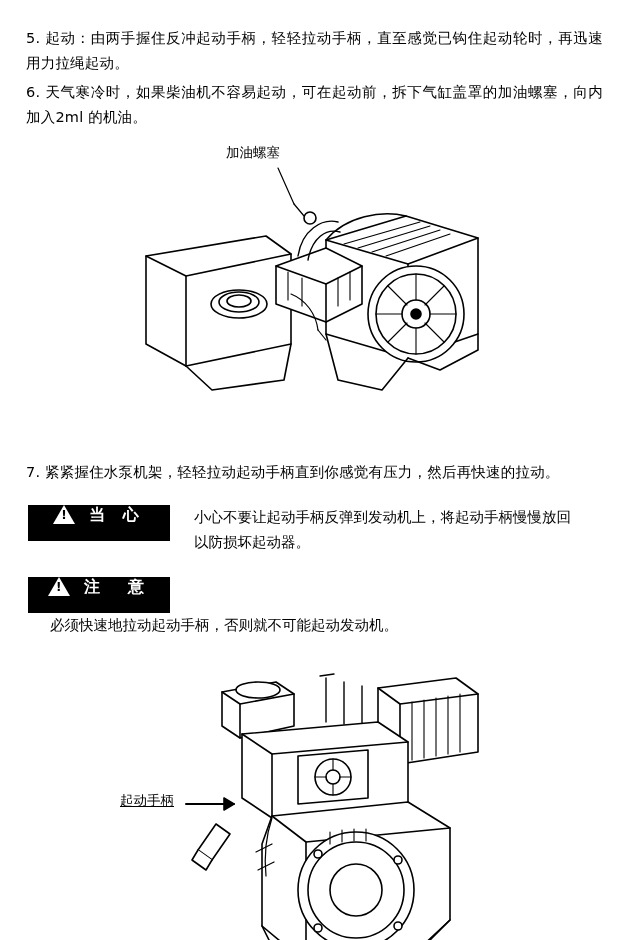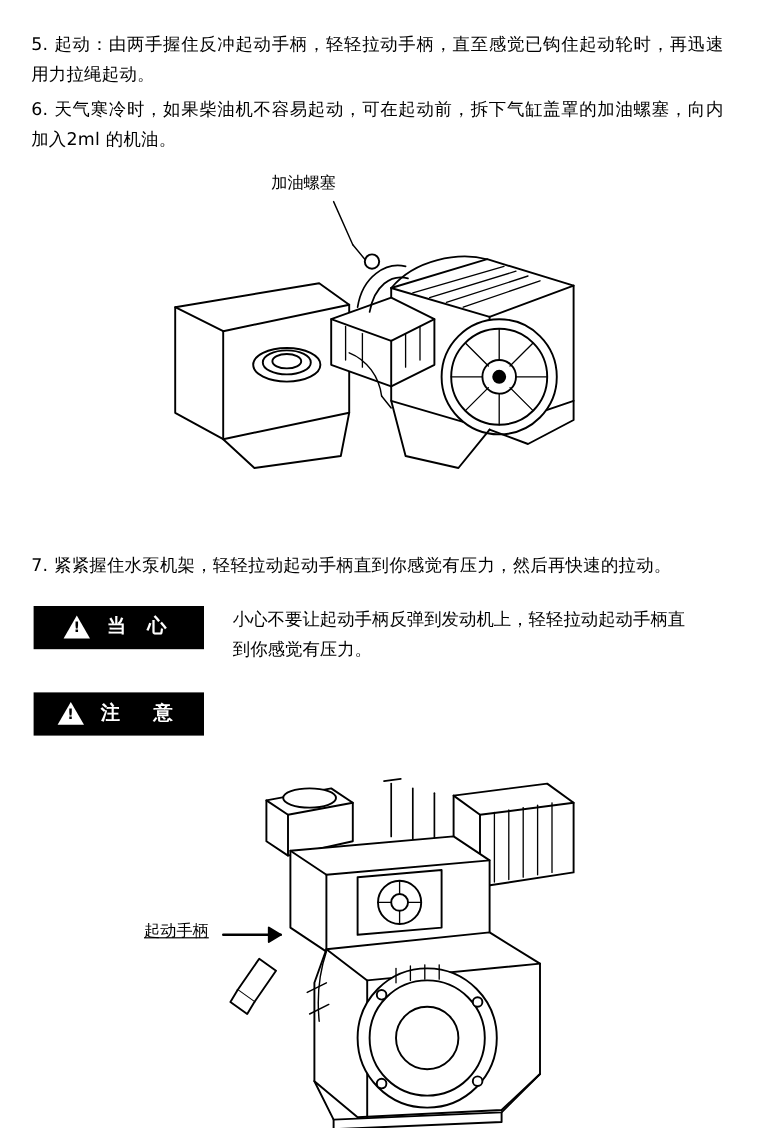--- a/index.html
+++ b/index.html
@@ -59,21 +59,20 @@
     margin-top: 22px;
     flex-direction: column;
   }
   .notice-box {
     width: 142px;
     min-width: 142px;
     height: 36px;
     background: #000000;
     color: #ffffff;
     display: flex;
-    align-items: center;
     justify-content: center;
     gap: 10px;
     margin-left: 2px;
   }
   .warn-tri {
     display: inline-block;
     width: 0;
     height: 0;
     border-left: 11px solid transparent;
     border-right: 11px solid transparent;
@@ -191,28 +190,29 @@
     </svg>
   </div>
 
   <p class="para para-7">7. 紧紧握住水泵机架，轻轻拉动起动手柄直到你感觉有压力，然后再快速的拉动。</p>
 
   <div class="notice-row">
     <div class="notice-box">
       <span class="warn-tri"></span>
       <span class="notice-text-in-box">当 心</span>
     </div>
-    <div class="notice-body">小心不要让起动手柄反弹到发动机上，轻轻拉动起动手柄直到你感觉有压力。</div>
+    <div class="notice-body">小心不要让起动手柄反弹到发动机上，将起动手柄慢慢放回以防损坏起动器。</div>
   </div>
 
   <div class="notice-row second">
     <div class="notice-box">
       <span class="warn-tri"></span>
       <span class="notice-text-in-box">注　意</span>
     </div>
+    <div class="notice-body">必须快速地拉动起动手柄，否则就不可能起动发动机。</div>
   </div>
 
   <div class="fig2">
     <div class="fig-label fig2-label">起动手柄</div>
 
     <svg class="drawing" width="600" height="310" viewBox="0 0 600 310">
       <g fill="none" stroke="#000000" stroke-width="1.6" stroke-linejoin="round" stroke-linecap="round">
 
         <path d="M160 140 L208 140" stroke-width="2"></path>
         <path d="M208 140 L198 134 L198 146 Z" fill="#000000"></path>

